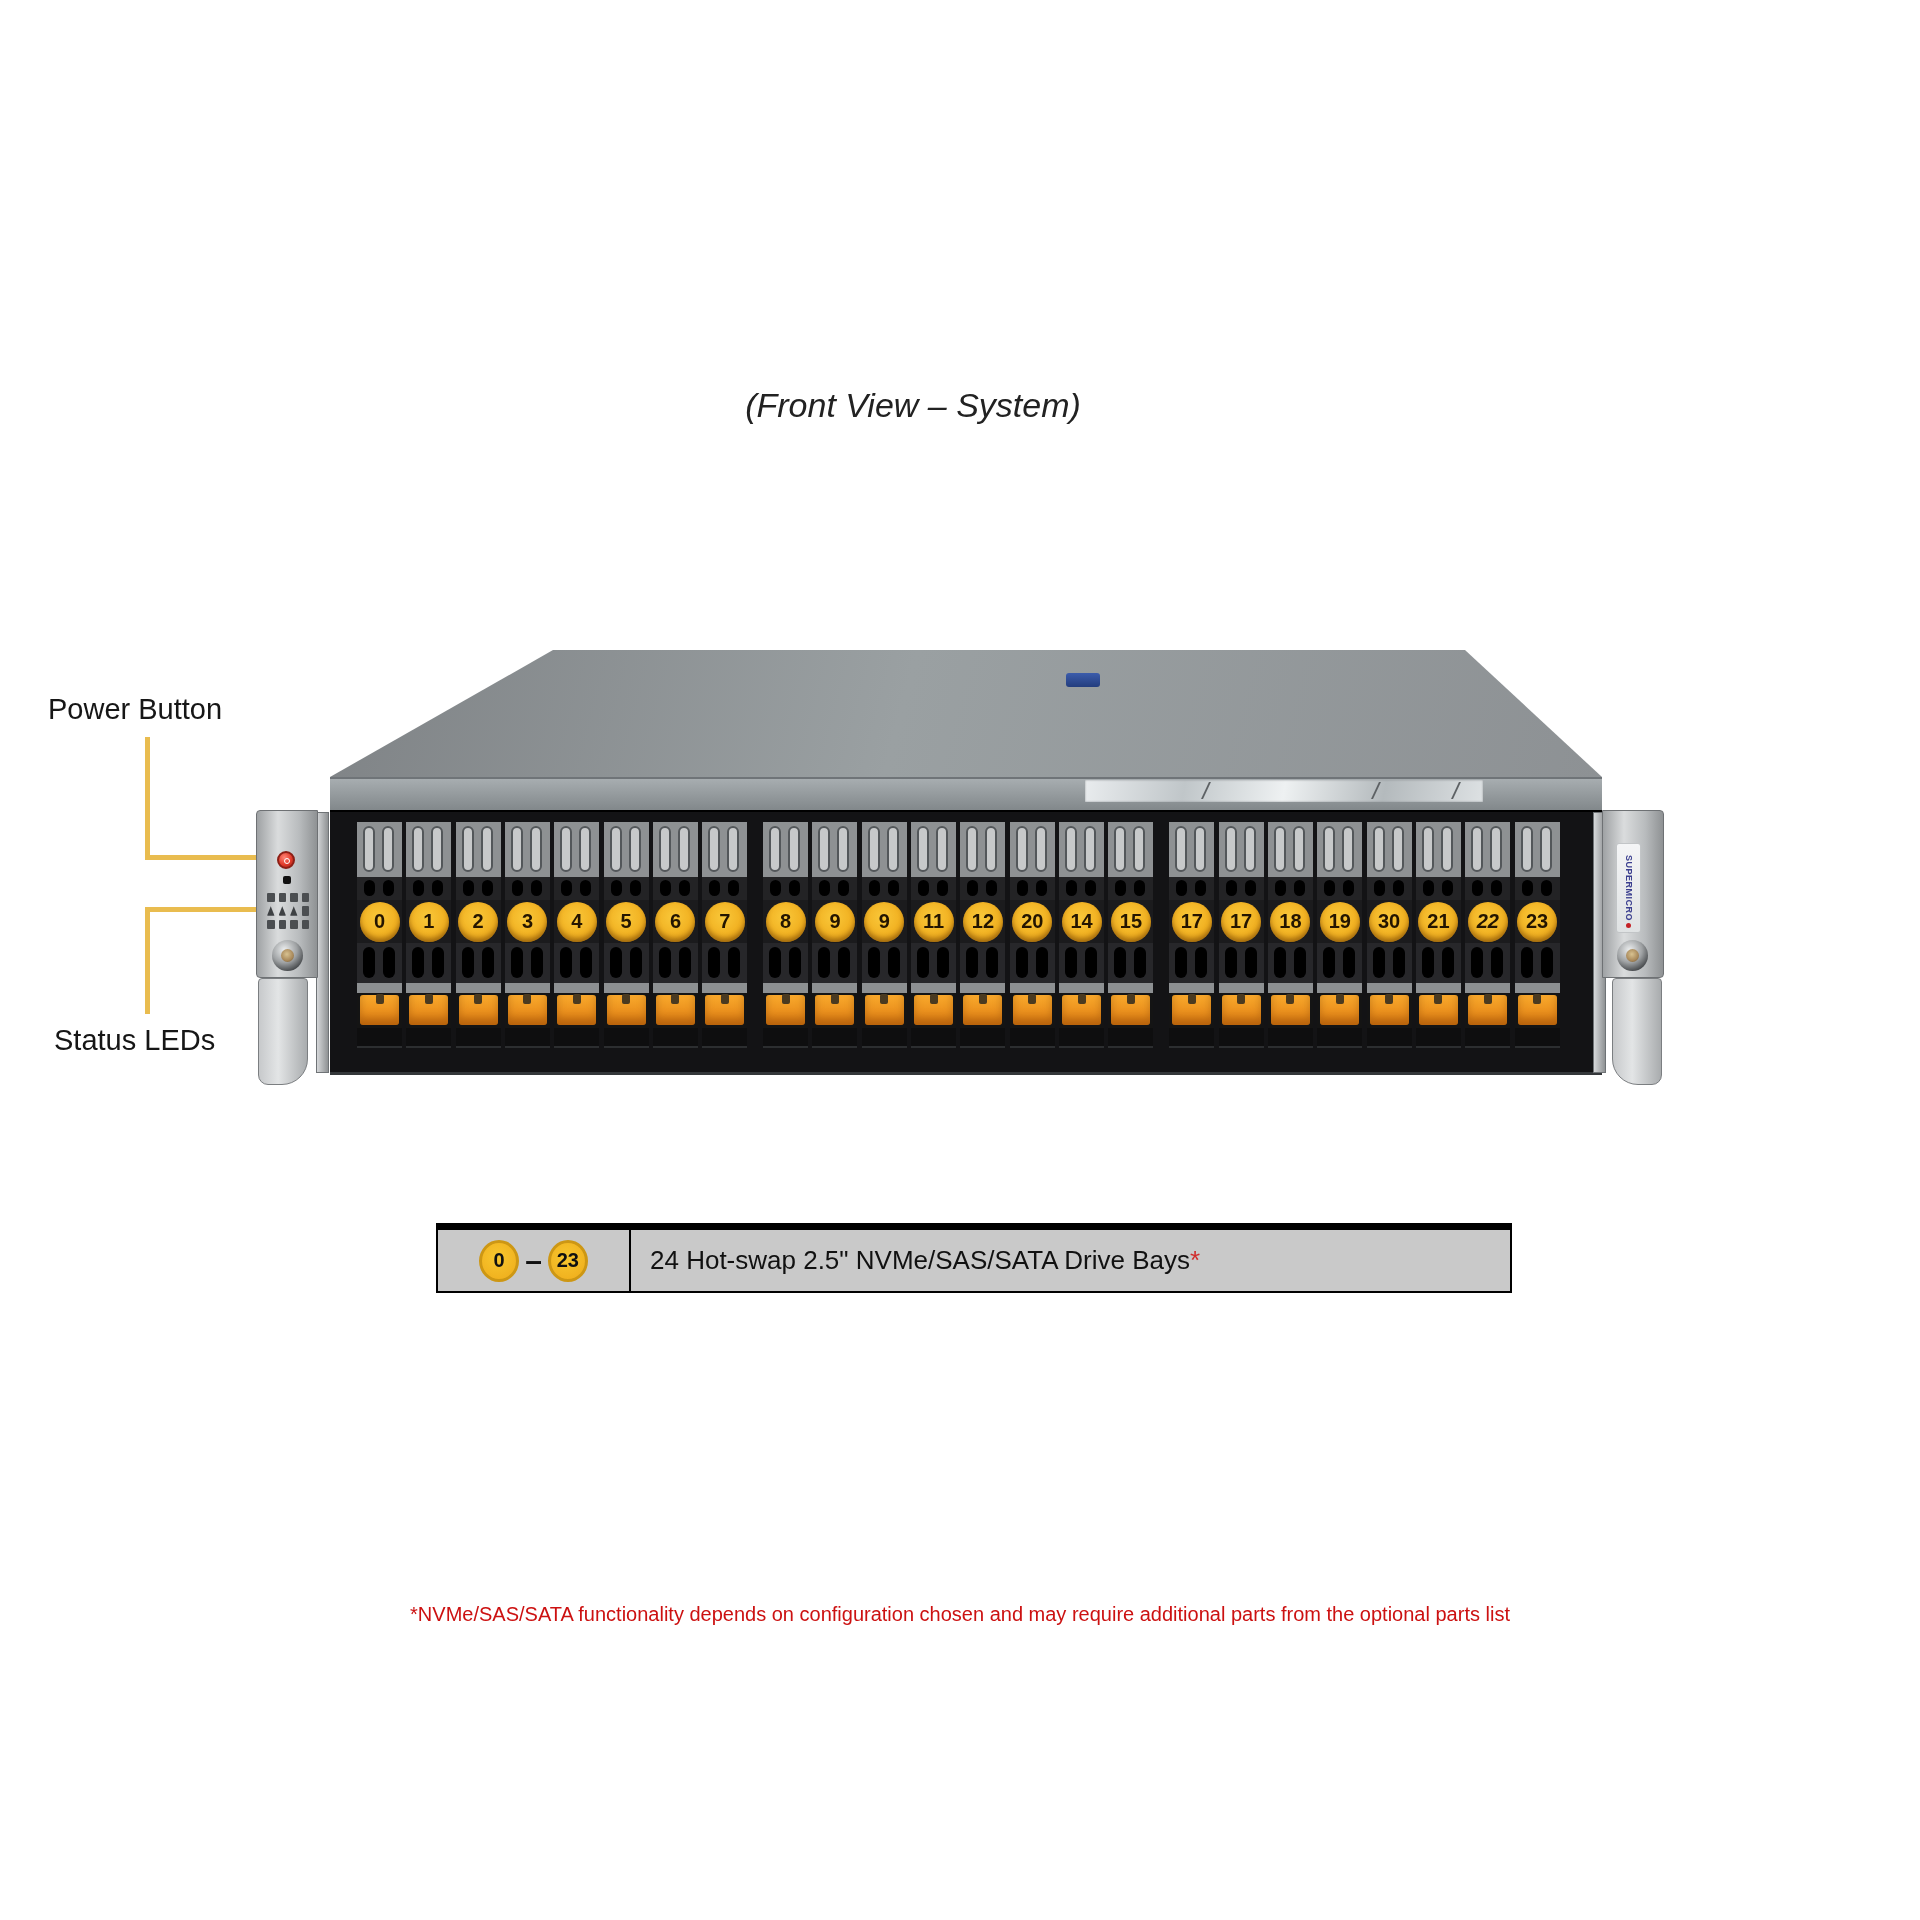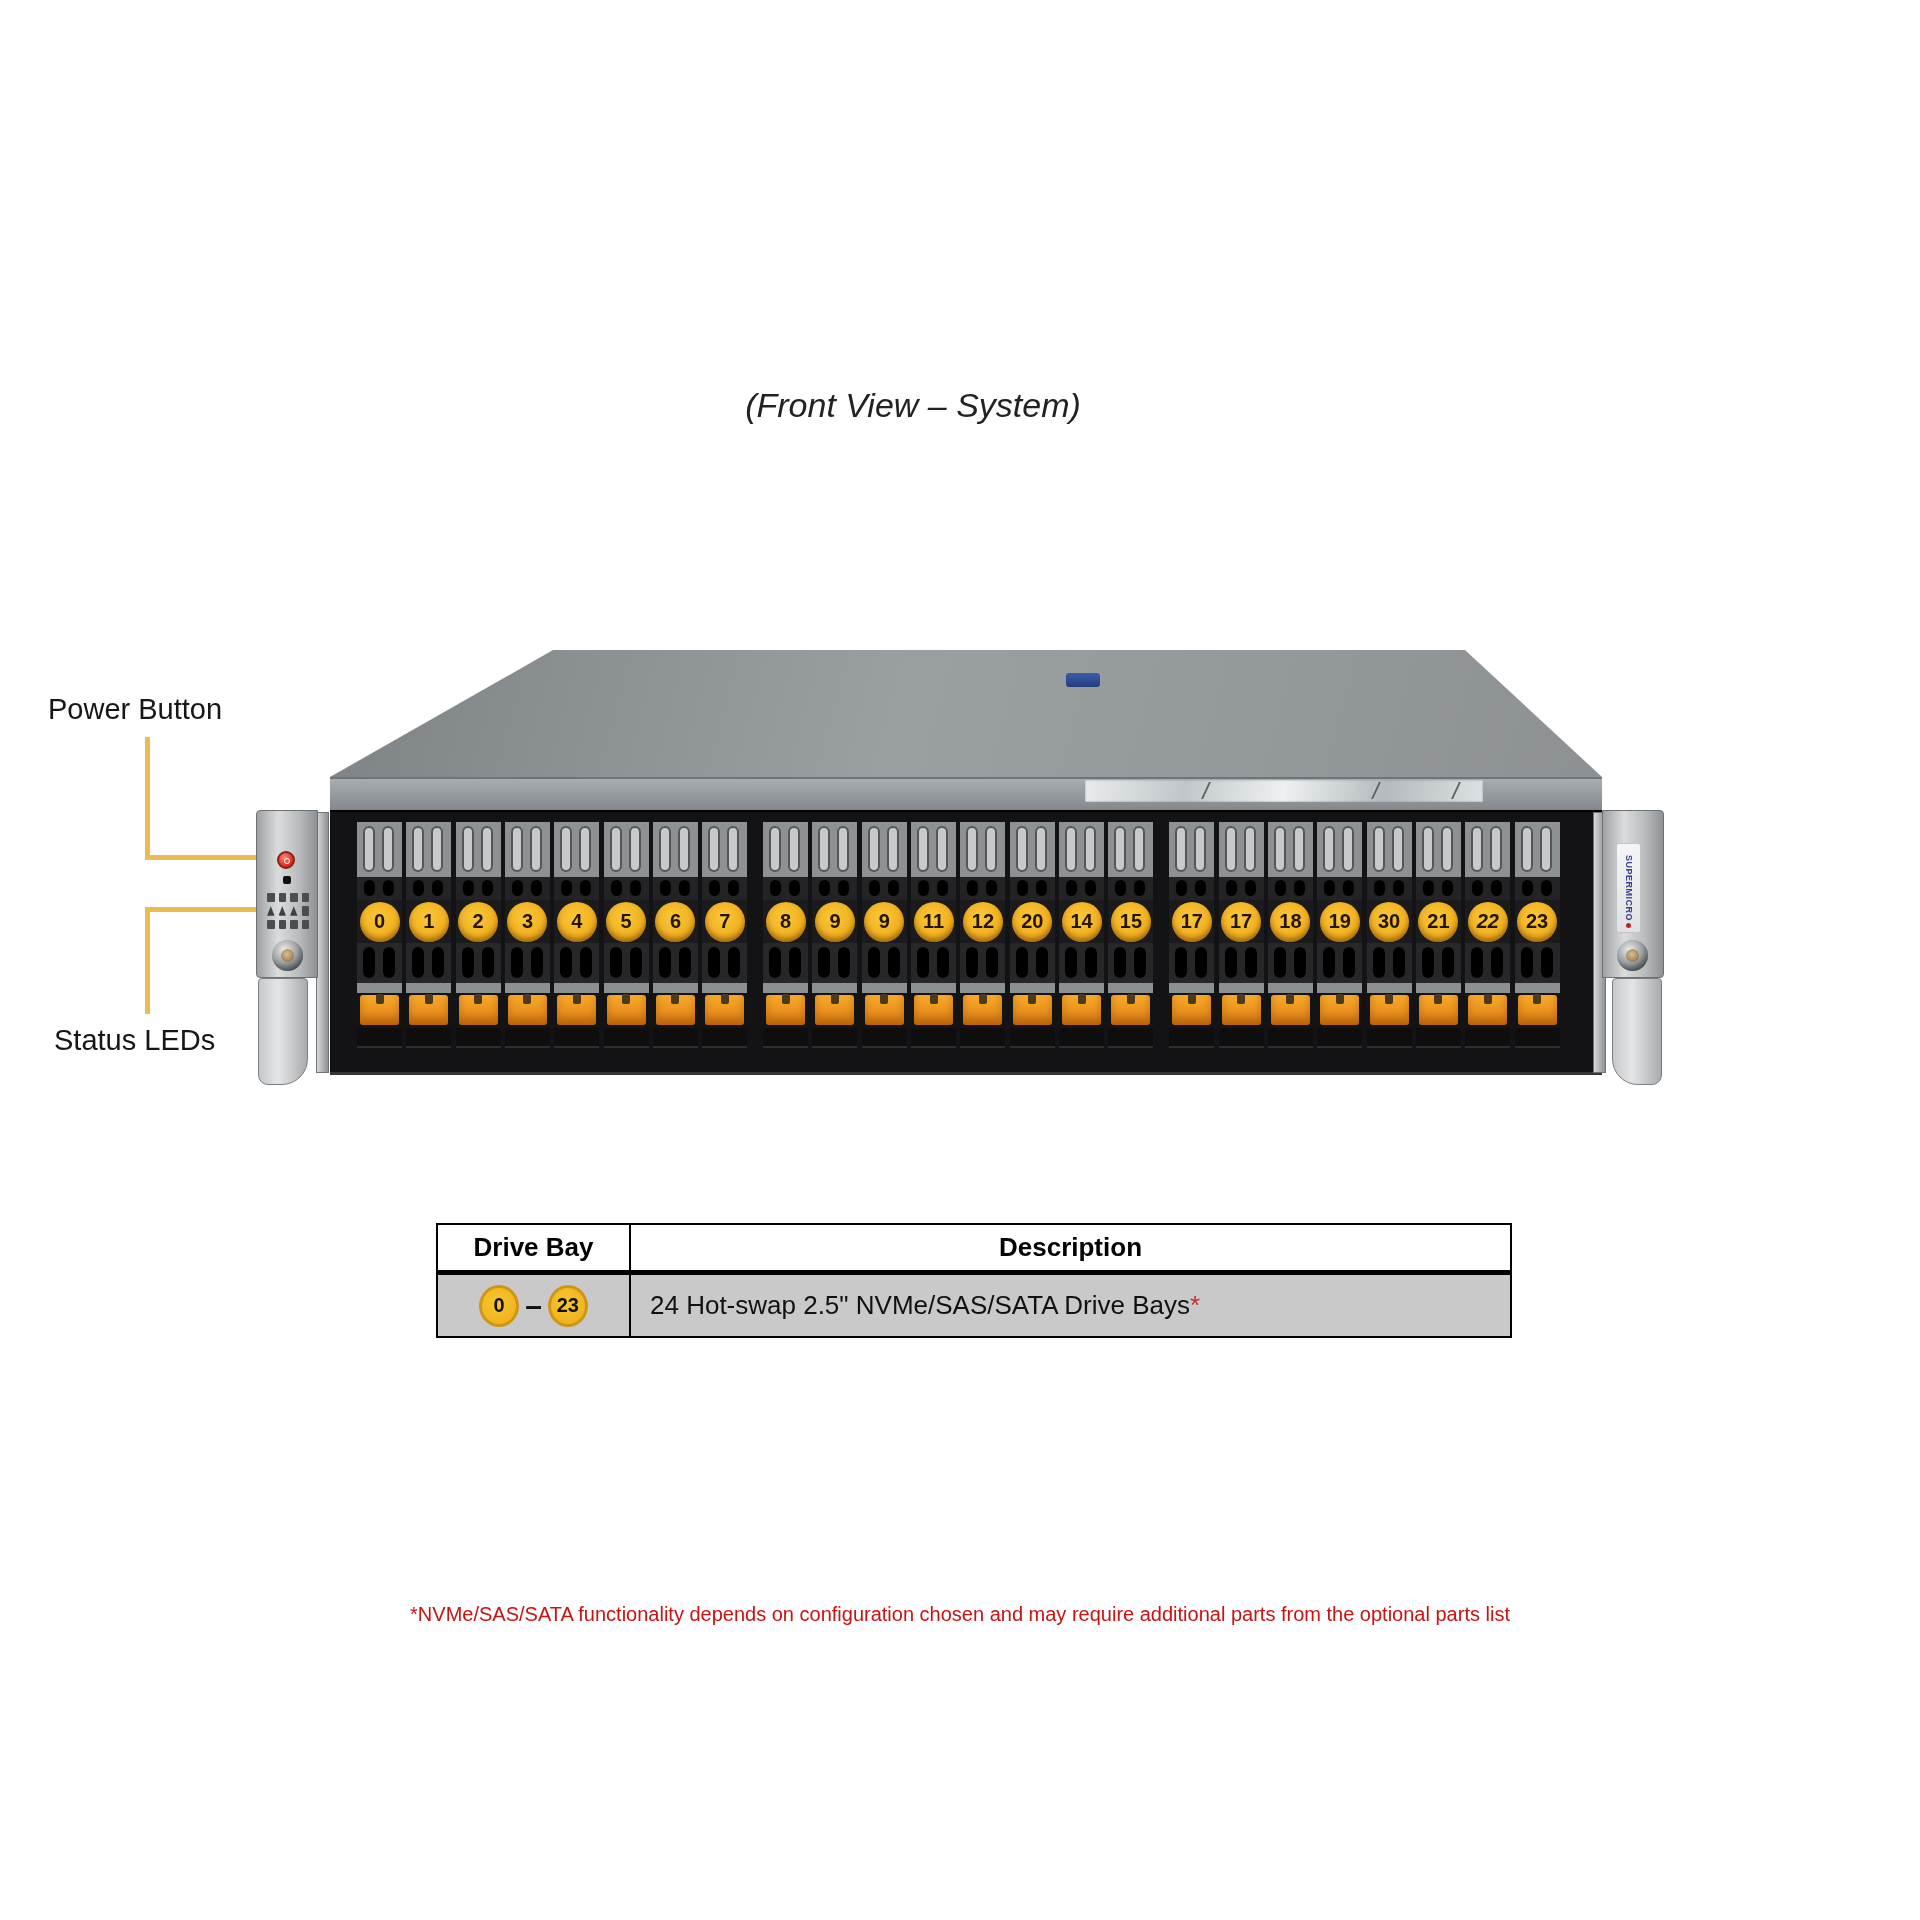--- a/index.html
+++ b/index.html
@@ -753,28 +753,20 @@
 <div class="abs handle right"></div>
 <div class="abs logo-plate">
   <span class="logo-text">SUPERMICRO</span>
   <span class="logo-dot"></span>
 </div>
 <div class="abs keylock right">
     <i></i>
   </div>
 
 <div class="abs spec-table">
-  <div class="t-row t-head">
-    <div class="c1">
-      <span class="th-text">Drive Bay</span>
-    </div>
-    <div class="c2">
-      <span class="th-text">Description</span>
-    </div>
-  </div>
   <div class="t-sep"></div>
   <div class="t-row t-data">
     <div class="c1">
       <span class="tbadge">0</span>
       <span class="tdash">–</span>
       <span class="tbadge">23</span>
     </div>
     <div class="c2">
       <span class="desc-text">24 Hot-swap 2.5" NVMe/SAS/SATA Drive Bays</span>
         <span class="desc-ast">*</span>

